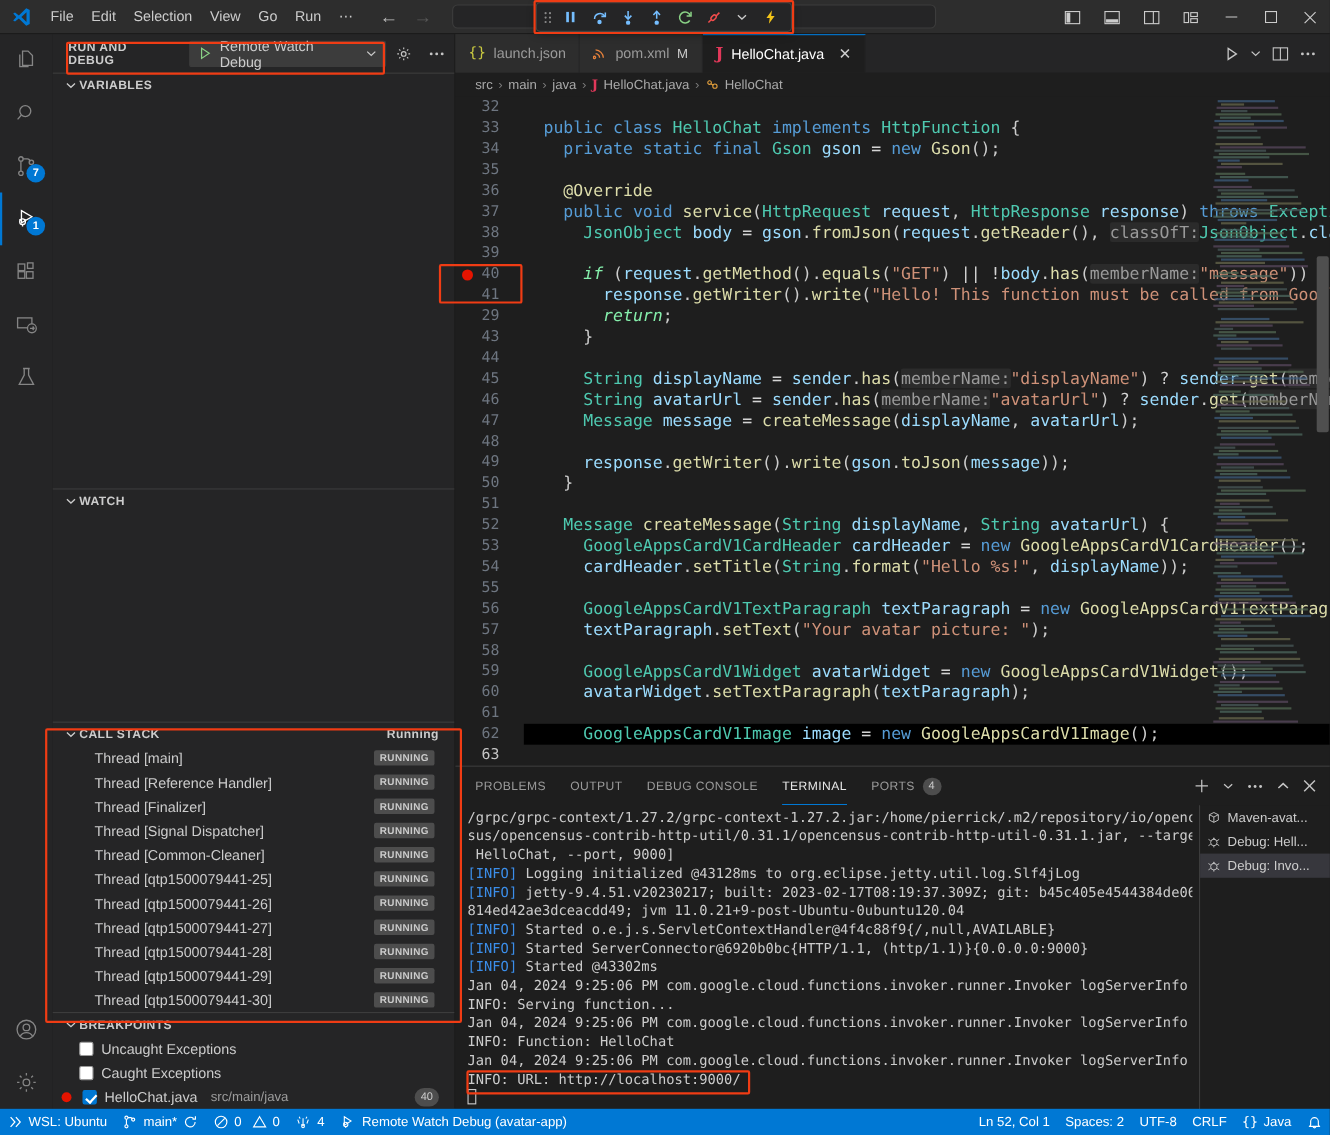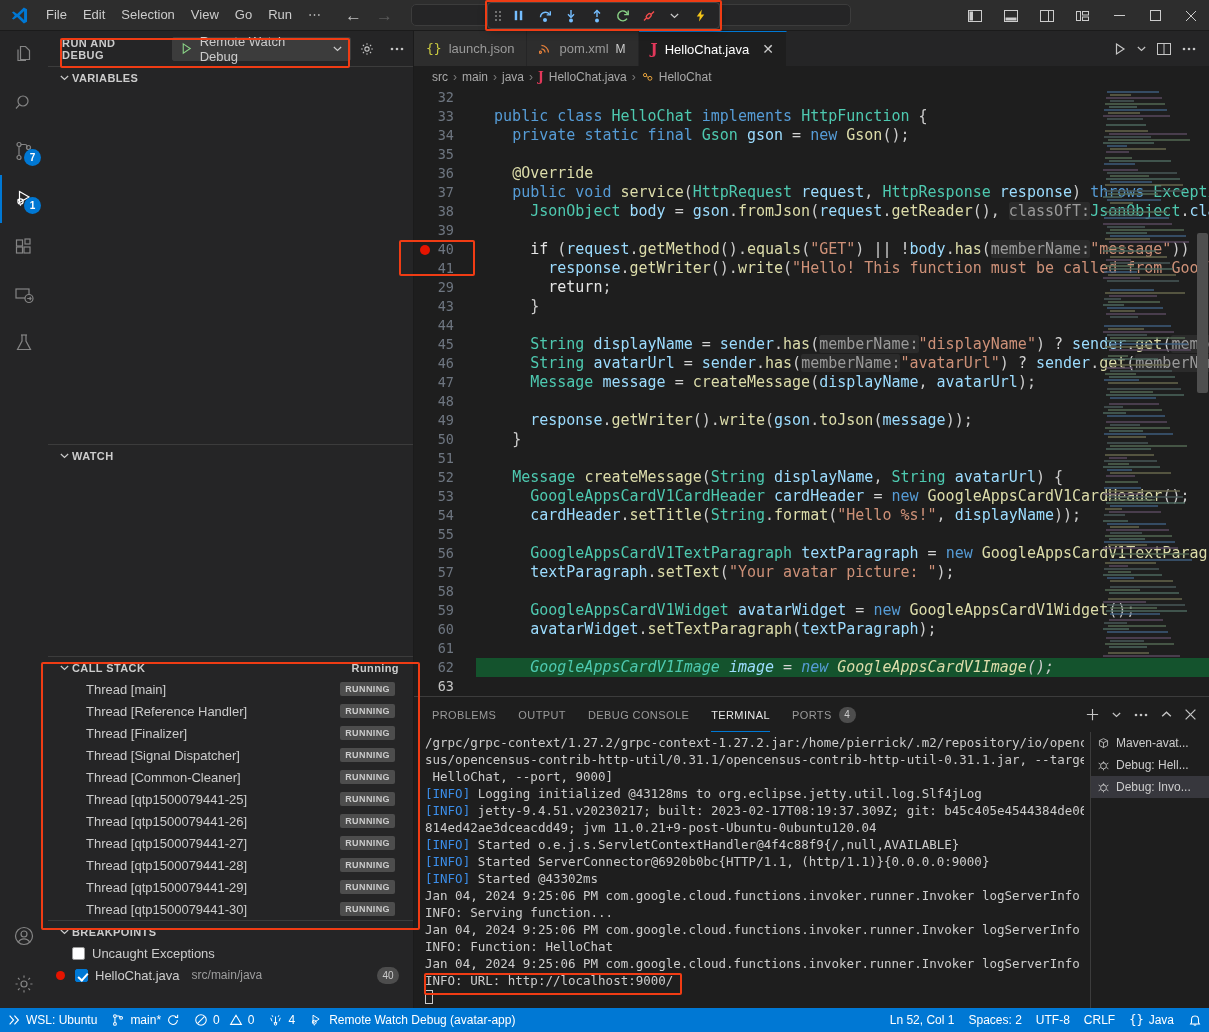--- a/index.html
+++ b/index.html
@@ -143,21 +143,21 @@
   .ln { text-align: right; padding-right: 22px; color: #6e7681; font-family: "DejaVu Sans Mono", monospace;
         font-size: 13.5px; height: 19px; line-height: 19px; }
   .ln.cur { color: #c6c6c6; }
   .bpdot-g { position: absolute; left: 6px; width: 10px; height: 10px; border-radius: 50%; background: #e51400; }
   .minimap { position: absolute; right: 14px; top: 0; width: 95px; height: 608px; opacity: .72; }
   .mm-line { height: 2px; margin-bottom: 1px; }
   .scroll-v { position: absolute; right: 1px; top: 145px; width: 11px; height: 160px; background: #4f4f4f; border-radius: 2px; }
 
   
   .k  { color: #569cd6; }  
-  .kp { color: #e5e5e5; }  
+  .kp { color: #86efac; font-style: italic; }  
   .t  { color: #4ec9b0; }  
   .f  { color: #dcdcaa; }  
   .v  { color: #9cdcfe; }  
   .s  { color: #ce9178; }  
   .a  { color: #dcdcaa; }  
   .p  { color: #cccccc; }  
   .hint { color: #9a9a9a; background: #2b2b2b; border-radius: 2px; }
   .op { color: #d4d4d4; }
 
   
@@ -504,20 +504,24 @@
         <svg width="11" height="11" viewBox="0 0 12 12">
             <path d="M2 4.3 6 8l4-3.7" fill="none" stroke="#cccccc" stroke-width="1.3"></path>
           </svg>
       </span>
       <span>BREAKPOINTS</span>
     </div>
     <div id="bp-list">
         <div class="bp-row">
           <span class="cb"></span>
           <span>Uncaught Exceptions</span>
+        </div>
+        <div class="bp-row">
+          <span class="cb"></span>
+          <span>Caught Exceptions</span>
         </div>
         <div class="bp-row">
           <span class="bp-dot"></span>
           <span class="cb checked"></span>
           <span>HelloChat.java</span>
           <span class="bp-sub">src/main/java</span>
           <span class="bp-line">40</span>
         </div>
       </div>
   </div>
@@ -650,21 +654,21 @@
           <div class="code-line">    <span class="t">Message</span> <span class="f">createMessage</span><span class="p">(</span><span class="t">String</span> <span class="v">displayName</span><span class="p">,</span> <span class="t">String</span> <span class="v">avatarUrl</span><span class="p">)</span> <span class="p">{</span></div>
           <div class="code-line">      <span class="t">GoogleAppsCardV1CardHeader</span> <span class="v">cardHeader</span> <span class="op">=</span> <span class="k">new</span> <span class="f">GoogleAppsCardV1CardHeader</span><span class="p">();</span></div>
           <div class="code-line">      <span class="v">cardHeader</span><span class="p">.</span><span class="f">setTitle</span><span class="p">(</span><span class="t">String</span><span class="p">.</span><span class="f">format</span><span class="p">(</span><span class="s">"Hello %s!"</span><span class="p">,</span> <span class="v">displayName</span><span class="p">));</span></div>
           <div class="code-line">&nbsp;</div>
           <div class="code-line">      <span class="t">GoogleAppsCardV1TextParagraph</span> <span class="v">textParagraph</span> <span class="op">=</span> <span class="k">new</span> <span class="f">GoogleAppsCardV1TextParagra</span></div>
           <div class="code-line">      <span class="v">textParagraph</span><span class="p">.</span><span class="f">setText</span><span class="p">(</span><span class="s">"Your avatar picture: "</span><span class="p">);</span></div>
           <div class="code-line">&nbsp;</div>
           <div class="code-line">      <span class="t">GoogleAppsCardV1Widget</span> <span class="v">avatarWidget</span> <span class="op">=</span> <span class="k">new</span> <span class="f">GoogleAppsCardV1Widget</span><span class="p">();</span></div>
           <div class="code-line">      <span class="v">avatarWidget</span><span class="p">.</span><span class="f">setTextParagraph</span><span class="p">(</span><span class="v">textParagraph</span><span class="p">);</span></div>
           <div class="code-line">&nbsp;</div>
-          <div class="code-line" style="background: #14532d; font-style: italic;">      <span class="t">GoogleAppsCardV1Image</span> <span class="v">image</span> <span class="op">=</span> <span class="k">new</span> <span class="f">GoogleAppsCardV1Image</span><span class="p">();</span></div>
+          <div class="code-line" style="background: #000000;">      <span class="t">GoogleAppsCardV1Image</span> <span class="v">image</span> <span class="op">=</span> <span class="k">new</span> <span class="f">GoogleAppsCardV1Image</span><span class="p">();</span></div>
         </div>
       <div class="minimap" id="minimap">
           <div class="mm-line" style="width: 0%; margin-left: 3%; background: rgb(78, 106, 96);"></div>
           <div class="mm-line" style="width: 55%; margin-left: 7%; background: rgb(63, 95, 128);"></div>
           <div class="mm-line" style="width: 22%; margin-left: 11%; background: rgb(106, 106, 78);"></div>
           <div class="mm-line" style="width: 59%; margin-left: 6%; background: rgb(90, 74, 96);"></div>
           <div class="mm-line" style="width: 26%; margin-left: 10%; background: rgb(74, 90, 90);"></div>
           <div class="mm-line" style="width: 63%; margin-left: 5%; background: rgb(85, 107, 85);"></div>
           <div class="mm-line" style="width: 30%; margin-left: 9%; background: rgb(78, 106, 96);"></div>
           <div class="mm-line" style="width: 67%; margin-left: 4%; background: rgb(63, 95, 128);"></div>

